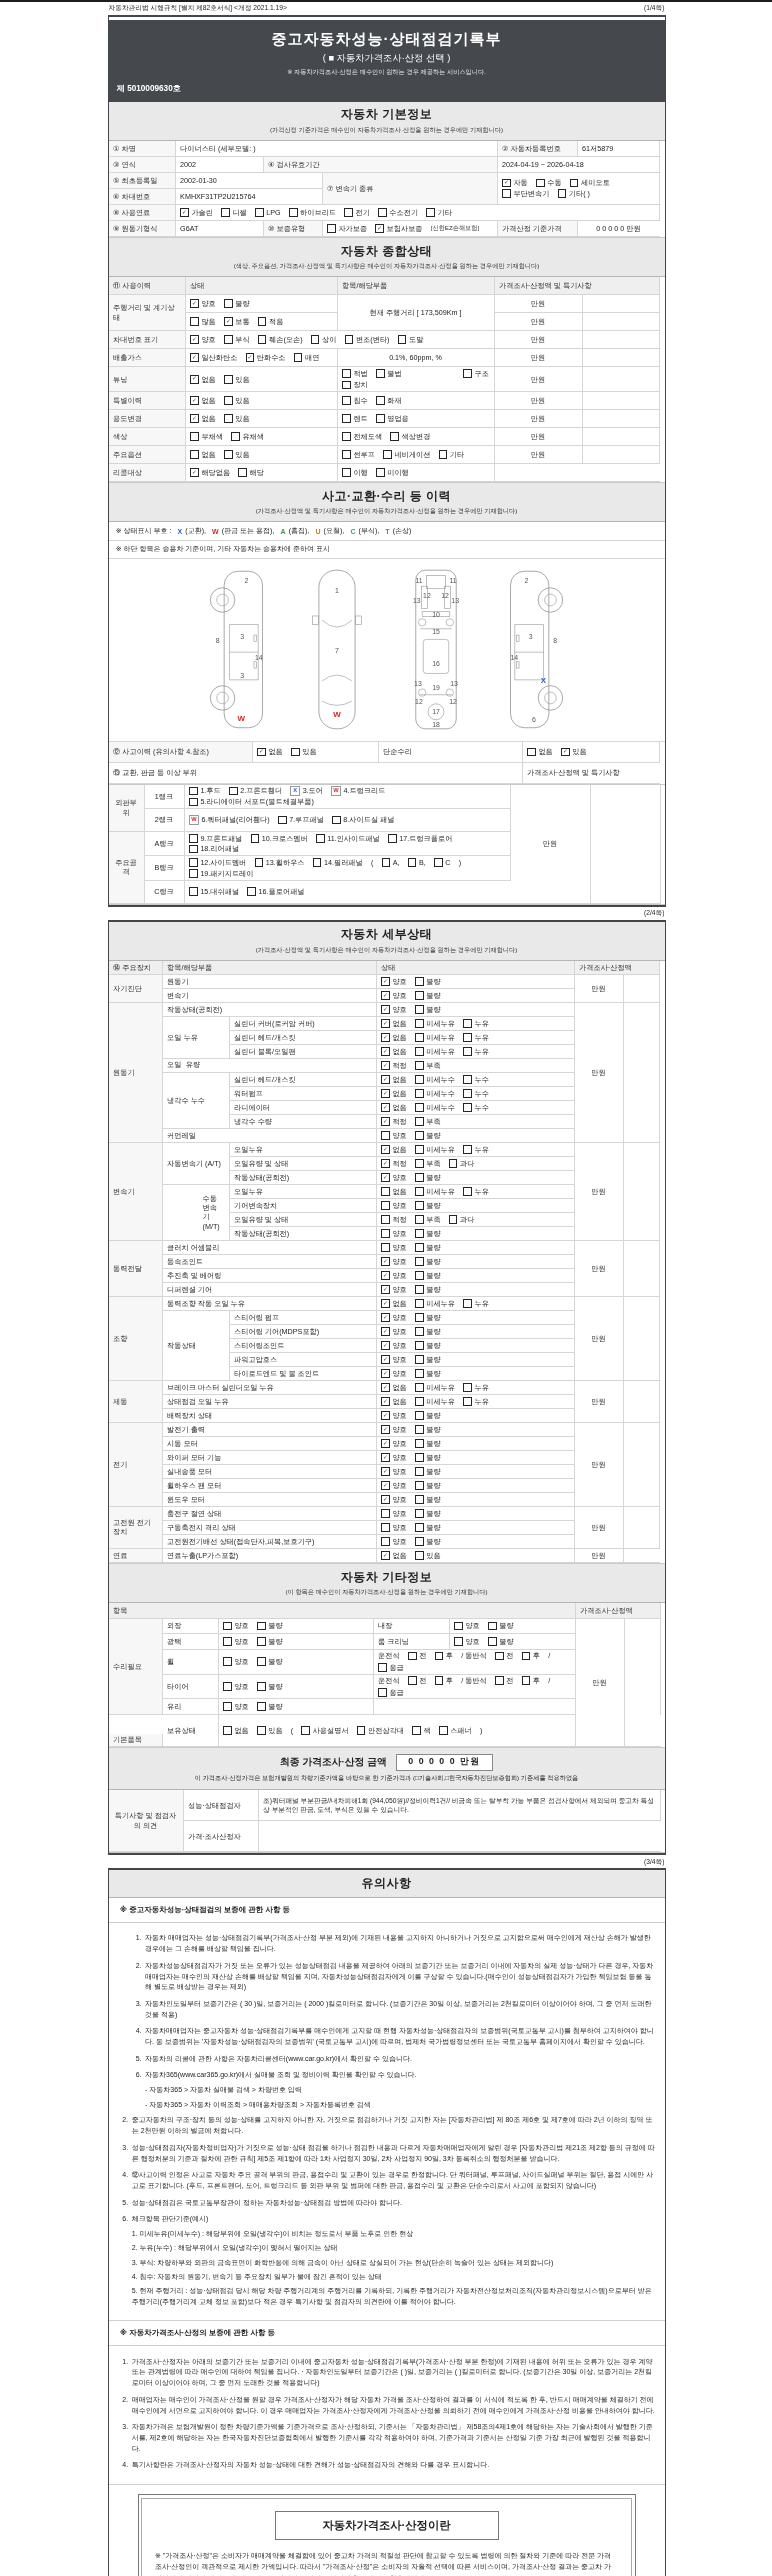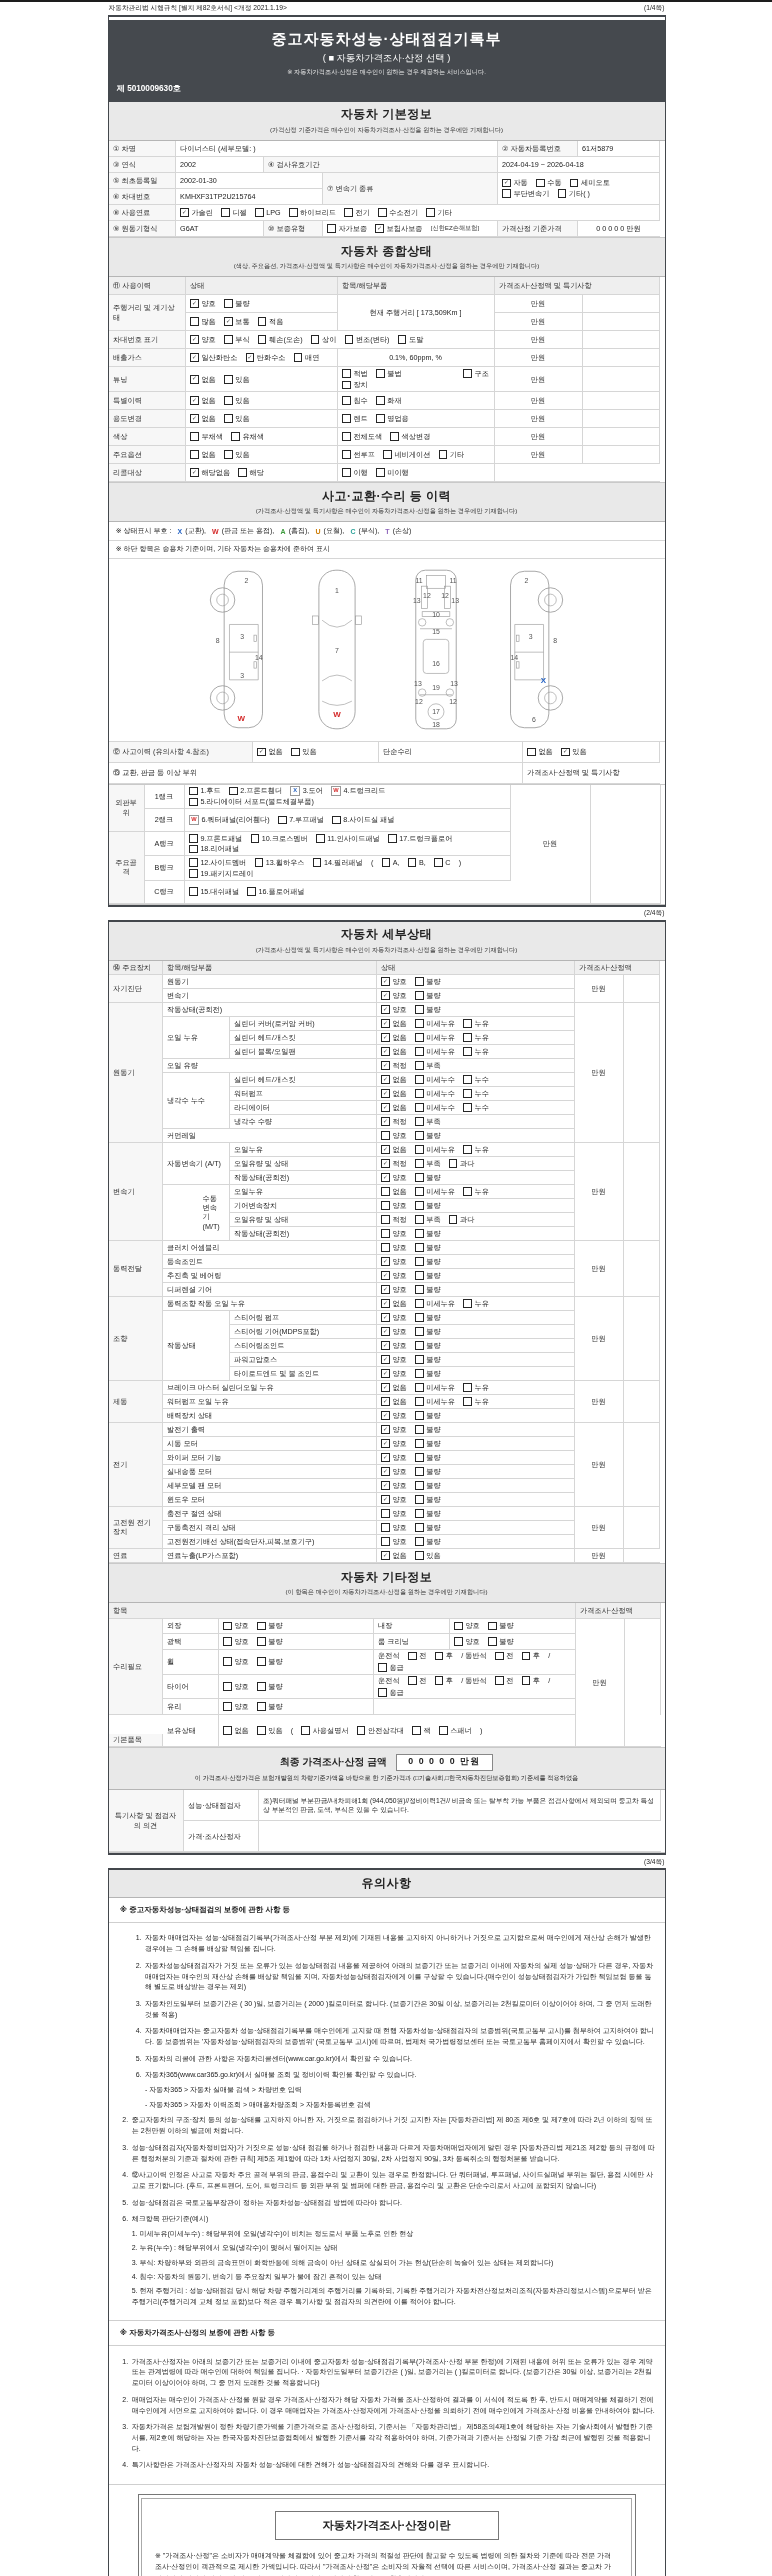--- a/index.html
+++ b/index.html
@@ -959,21 +959,21 @@
             <span class="opt">
               <span class="bx"></span>
               <span class="olb">미세누유</span>
             </span>
             <span class="opt">
               <span class="bx"></span>
               <span class="olb">누유</span>
             </span>
           </div>
         </div>
-        <div class="c v" style="grid-area: 8 / 2 / span 1 / span 2;">
+        <div class="c v" style="grid-area: 8 / 2 / span 1 / span 2; font-family: Liberation Mono, monospace;">
           <span>오일 유량</span>
         </div>
         <div class="c k" style="grid-area: 8 / 4 / span 1 / span 1;">
           <div class="kline">
             <span class="opt">
               <span class="bx chk">✓</span>
               <span class="olb">적정</span>
             </span>
             <span class="opt">
               <span class="bx"></span>
@@ -1396,21 +1396,21 @@
               <span class="bx"></span>
               <span class="olb">누유</span>
             </span>
           </div>
         </div>
         <div class="c p" style="grid-area: 31 / 5 / span 3 / span 1;">
           <span>만원</span>
         </div>
         <div class="c e" style="grid-area: 31 / 6 / span 3 / span 1;"></div>
         <div class="c v" style="grid-area: 32 / 2 / span 1 / span 2;">
-          <span>워터펌프 오일 누유</span>
+          <span>상태점검 오일 누유</span>
         </div>
         <div class="c k" style="grid-area: 32 / 4 / span 1 / span 1;">
           <div class="kline">
             <span class="opt">
               <span class="bx chk">✓</span>
               <span class="olb">없음</span>
             </span>
             <span class="opt">
               <span class="bx"></span>
               <span class="olb">미세누유</span>
@@ -1497,21 +1497,21 @@
               <span class="bx chk">✓</span>
               <span class="olb">양호</span>
             </span>
             <span class="opt">
               <span class="bx"></span>
               <span class="olb">불량</span>
             </span>
           </div>
         </div>
         <div class="c v" style="grid-area: 38 / 2 / span 1 / span 2;">
-          <span>세부모델 팬 모터</span>
+          <span>휠하우스 팬 모터</span>
         </div>
         <div class="c k" style="grid-area: 38 / 4 / span 1 / span 1;">
           <div class="kline">
             <span class="opt">
               <span class="bx chk">✓</span>
               <span class="olb">양호</span>
             </span>
             <span class="opt">
               <span class="bx"></span>
               <span class="olb">불량</span>

